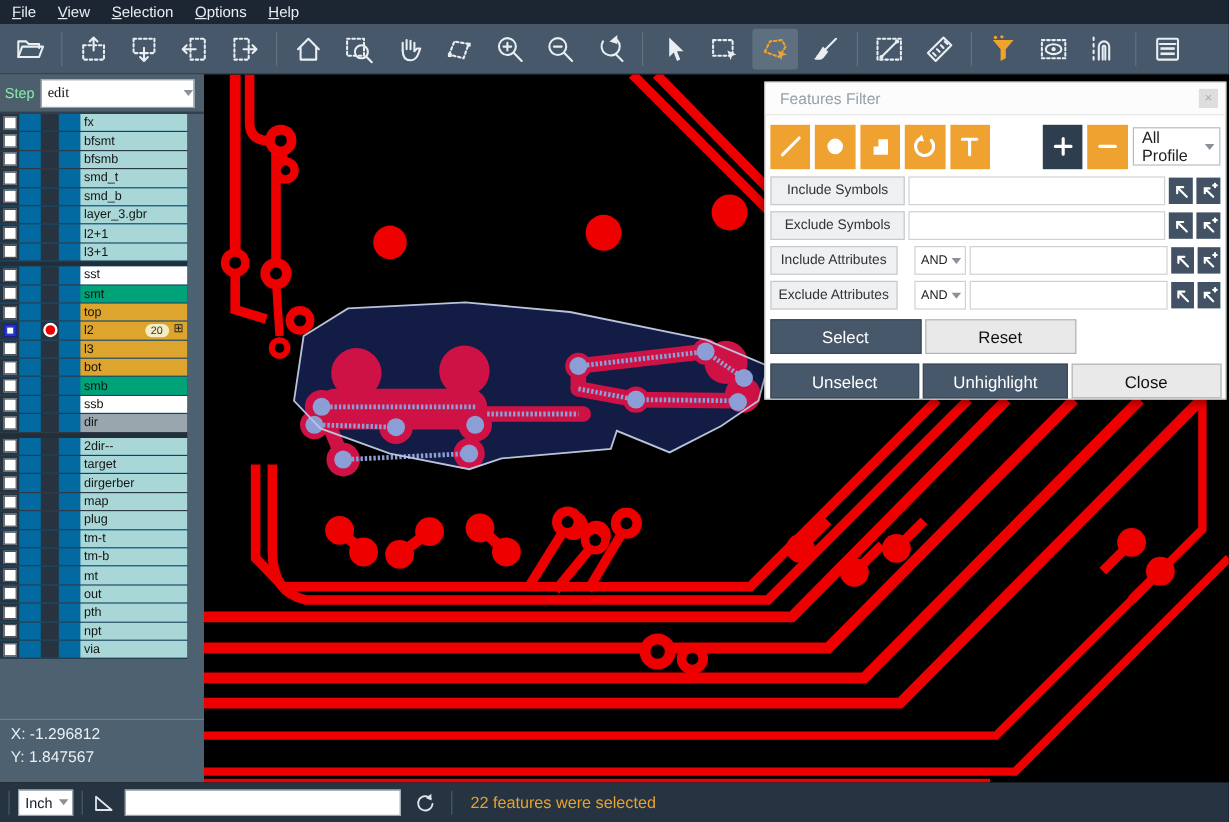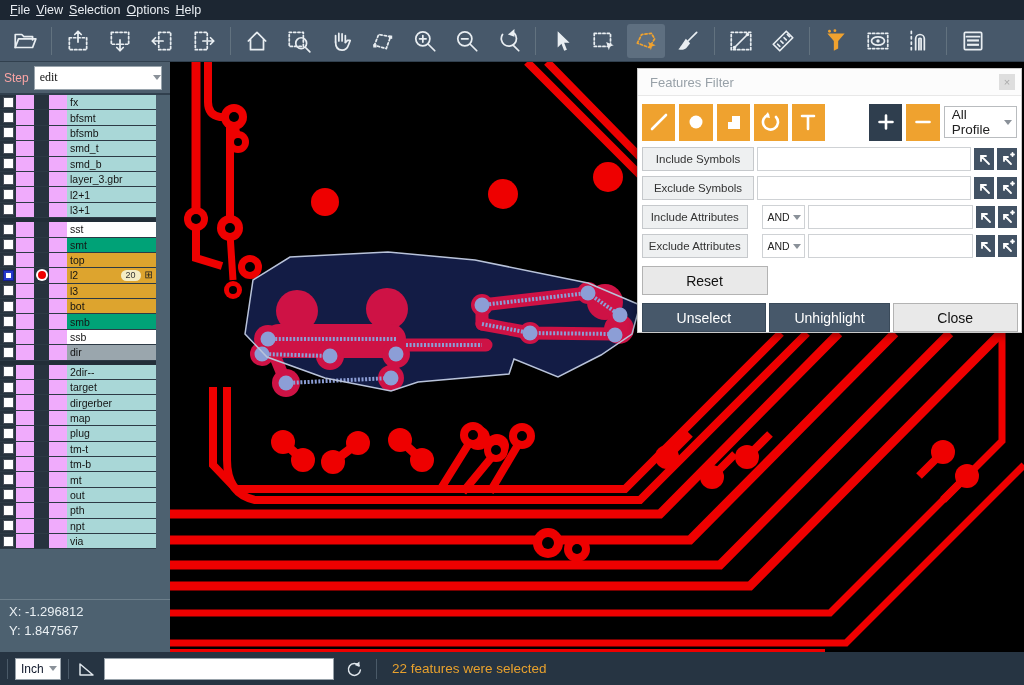--- a/index.html
+++ b/index.html
@@ -1,38 +1,38 @@
 <!DOCTYPE html>
 <html style="--red: #ee0000; --crimson: #ce1245; --sel_fill: #131c45; --sel_outline: #b9c3da; --periwinkle: #8c9ed6; --accent: #efa22f; --cyan: #a9d7d7; --green: #00a277; --gold: #dda42e; --gray_layer: #9aa6ad; --white_layer: #ffffff; --statusbar_message: #e8a12d;"><head>
 <meta charset="utf-8">
 <style>
   html,body{margin:0;padding:0;background:#000;}
   body{width:1024px;height:685px;position:relative;overflow:hidden;
        font-family:"Liberation Sans",sans-serif;-webkit-font-smoothing:antialiased;}
   
   .menubar{position:absolute;left:0;top:0;width:1024px;height:20px;background:#1c2632;
-           display:flex;align-items:center;gap:6px;padding-left:10px;box-sizing:border-box;}
+           display:flex;align-items:center;gap:18px;padding-left:10px;box-sizing:border-box;}
   .menu-item{color:#e9edf2;font-size:12.5px;cursor:default;display:inline-block;}
   .menu-item::first-letter{text-decoration:underline;}
   
   .toolbar{position:absolute;left:0;top:20px;width:1024px;height:42px;background:#47586a;
            border-bottom:1px solid #31404e;display:flex;align-items:center;padding-left:4px;box-sizing:border-box;}
   .tbtn{width:38px;height:34px;margin:0 2px;border-radius:3px;display:flex;align-items:center;justify-content:center;}
   .tbtn.active{background:#5e6f80;}
   .tsep{width:1px;height:28px;background:#62727f;margin:0 5px;}
   .ticon{width:26px;height:26px;stroke:#e9eef2;fill:none;stroke-width:1.6;stroke-linecap:round;stroke-linejoin:round;}
   .tbtn.accent .ticon, .tbtn.active .ticon{stroke:var(--accent);}
   
   .sidebar{position:absolute;left:0;top:62px;width:170px;bottom:33px;background:#4d6170;box-sizing:border-box;}
   .stephdr{height:33px;background:#4d5e6d;display:flex;align-items:center;padding-left:4px;box-sizing:border-box;border-bottom:2px solid #31404e;}
-  .steplabel{color:#fca5a5;font-size:12px;margin-right:5px;}
+  .steplabel{color:#86efac;font-size:12px;margin-right:5px;}
   .stepselect{flex:1;height:24px;background:#fff;border:1px solid #9aa5ad;margin-right:8px;display:flex;align-items:center;padding-left:5px;box-sizing:border-box;}
   .stepselect .val{flex:1;font-size:12px;color:#111;font-family:Liberation Serif, serif;}
   .layer-list{background:#313e4a;width:156px;}
-  .layer-row{height:15.4px;box-sizing:border-box;border-bottom:1px solid #2d3a45;display:flex;align-items:stretch;background:#f0abfc;gap:18px;}
+  .layer-row{height:15.4px;box-sizing:border-box;border-bottom:1px solid #2d3a45;display:flex;align-items:stretch;background:#0369a1;gap:18px;}
   .cbw{width:16px;display:flex;align-items:center;justify-content:center;background:#27333e;}
   .cbx{width:9px;height:9px;background:#fff;border:1px solid #49505a;}
   .cbw.on .cbx{background:#2438cc;border-color:#141e8f;position:relative;}
   .cbw.on .cbx::after{content:'';position:absolute;inset:2px;background:#fff;}
   .ind{width:15px;display:flex;align-items:center;justify-content:center;background:#27333e;}
   .viscirc{width:12px;height:12px;border-radius:50%;background:#fff;display:flex;align-items:center;justify-content:center;}
   .visdot{width:8px;height:8px;border-radius:50%;background:#e00;}
   .lname{flex:1;font-size:10.5px;color:#141414;display:flex;align-items:center;padding:0 3px;overflow:hidden;white-space:nowrap;}
   .lname .lbl{flex:1;}
   .c-cyan{background:var(--cyan);} .c-white{background:var(--white_layer);} .c-green{background:var(--green);}
@@ -746,20 +746,21 @@
         </svg>
       </div>
     <div class="arrbtn">
         <svg class="arricon" viewBox="0 0 15 15">
           <path d="M11,12 L4,5 M4,9 V5 H8 M11,2.5 h3 M12.5,1 v3"></path>
         </svg>
       </div>
   </div>
 
   <div class="btnrow">
+    <div class="dbtn dark">Select</div>
     <div class="dbtn light">Reset</div>
   </div>
   <div class="btnrow">
     <div class="dbtn dark">Unselect</div>
     <div class="dbtn dark mid">Unhighlight</div>
     <div class="dbtn light">Close</div>
   </div>
 </div>
 
 <div class="statusbar">

